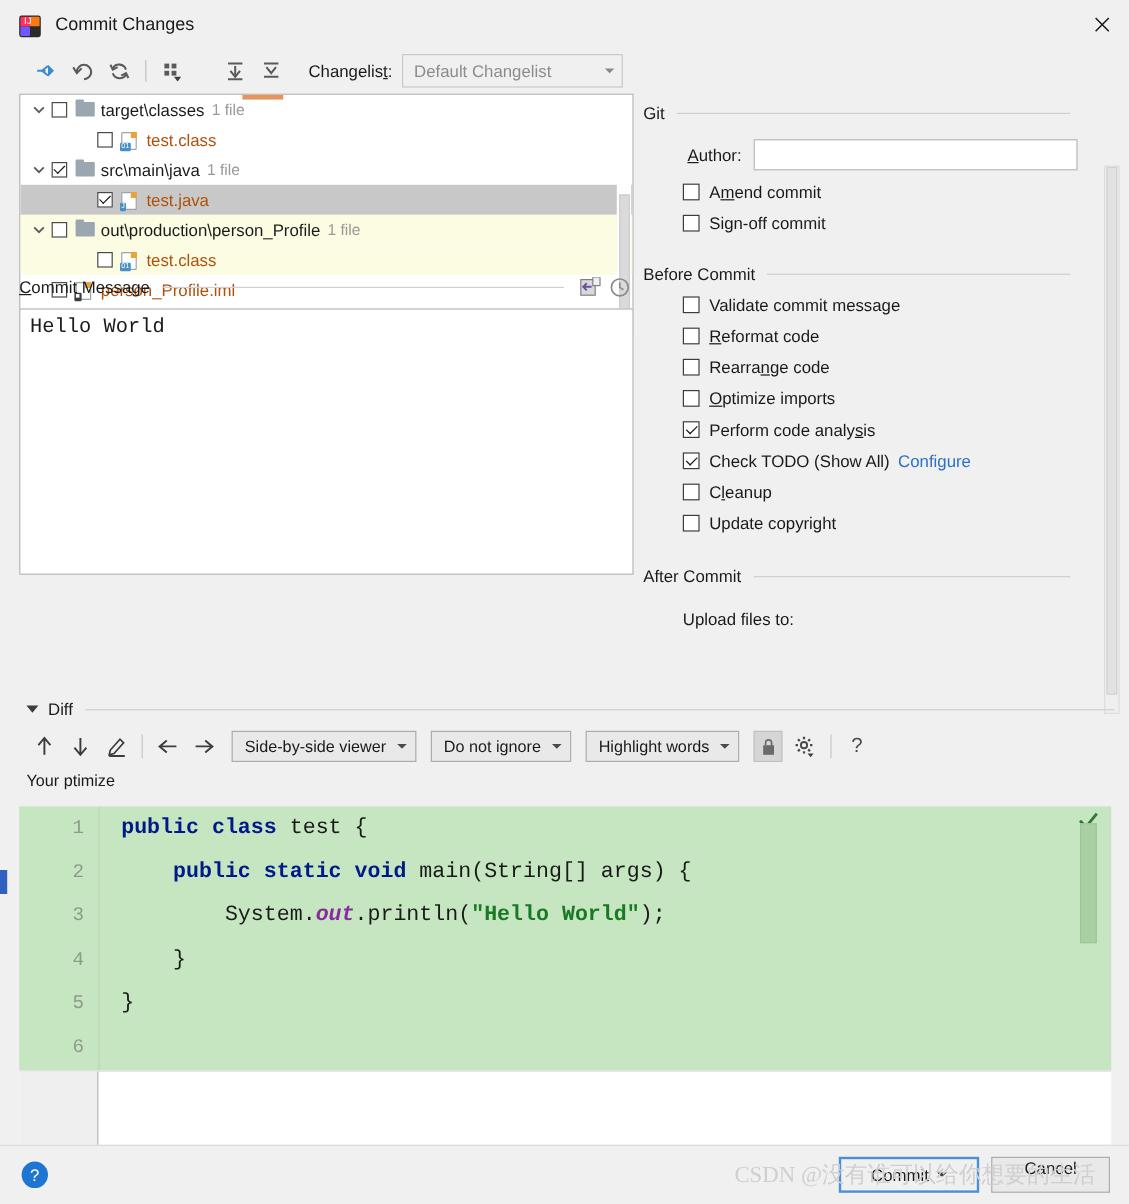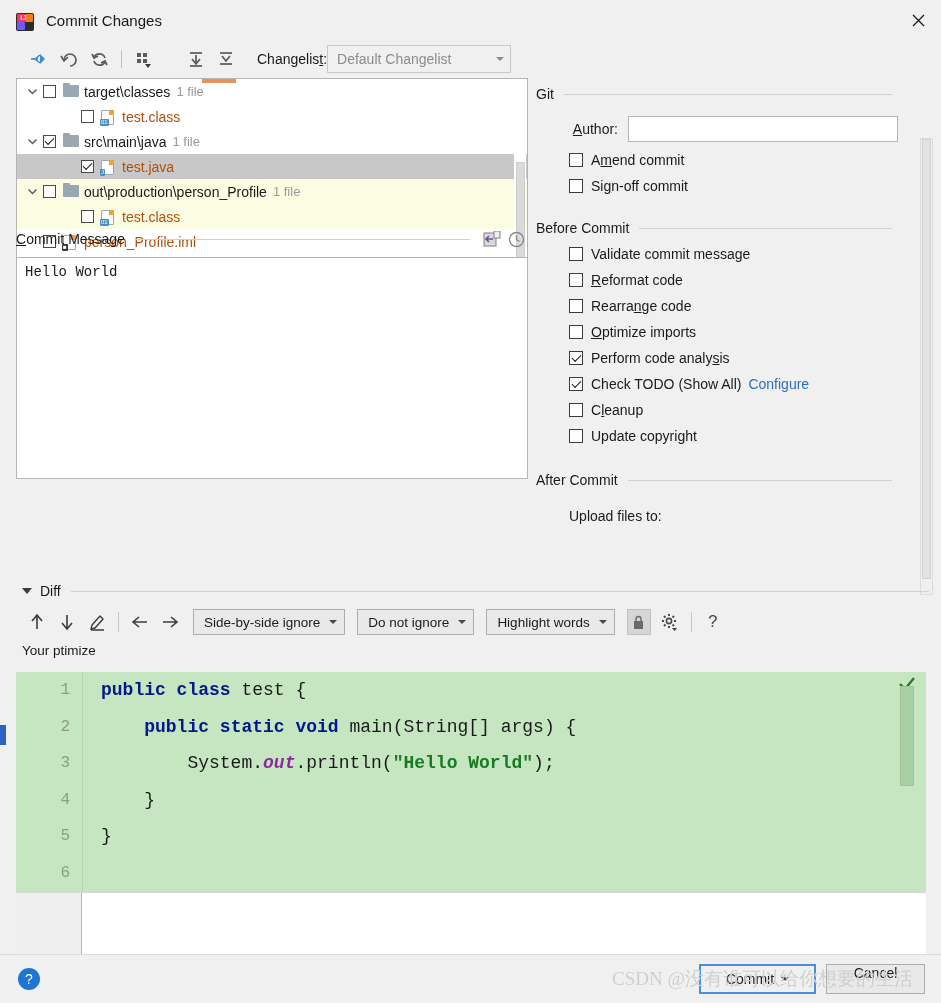--- a/index.html
+++ b/index.html
@@ -38,21 +38,21 @@
   }
   #close-btn svg { display:block; }
 
   
   #toolbar {
     height: 38px; display:flex; align-items:center; padding-left: 24px;
     background:#f0f0f0;
   }
   .tb-icon { width: 30px; height:26px; display:flex; align-items:center; justify-content:center; cursor:pointer; position:relative;}
   .tb-sep { width:1px; height:18px; background:#c0c0c0; margin: 0 7px; }
-  #changelist-label { margin-left: 16px; margin-right: 0; font-size:14px; }
+  #changelist-label { margin-left: 16px; margin-right: 8px; font-size:14px; }
   #changelist-label u { text-decoration: underline; }
   #changelist-select {
     width: 184px; height:28px; background:#f0f0f0; border:1px solid #c9c9c9;
     display:flex; align-items:center; padding: 0 6px 0 9px; color:#8c8c8c; font-size:14px;
     cursor:pointer;
   }
   #changelist-select .cl-text { flex:1; }
   .caret { width:0;height:0;border-left:4px solid transparent;border-right:4px solid transparent;border-top:4px solid #8a8a8a; }
   .caret-dark { border-top-color:#4a4a4a; }
 
@@ -123,21 +123,21 @@
   #right-scroll { position:absolute; right:8px; top:60px; width:13px; height:457px; background:#efefef; border:1px solid #dcdcdc;}
   #right-thumb { position:absolute; left:1px; top:0; width:9px; height:440px; background:#e2e2e2; border:1px solid #d2d2d2;}
 
   
   #cm-sec { position:absolute; left:16px; top:228px; width:512px; }
   #cm-head { display:flex; align-items:center; }
   #cm-head .rule { flex:1; height:1px; background:#d0d0d0; margin:0 10px; }
   #cm-head .ic { width:24px; height:22px; display:flex; align-items:center; justify-content:center; cursor:pointer;}
   #cm-box {
     margin-top:7px; width:512px; height:222px; background:#fff; border:1px solid #b5b5b5;
-    font-family:"Liberation Mono", monospace; font-size:14px; padding:6px 8px; color:#1a1a1a;
+    font-family:"Liberation Mono", monospace; font-size:17px; padding:6px 8px; color:#1a1a1a;
     white-space:pre; overflow:hidden;
   }
 
   
   #diff-sec { position:absolute; left:0; top:583px; width:941px; }
   #diff-head { display:flex; align-items:center; padding-left:22px; }
   #diff-head .tri { width:0;height:0;border-left:5px solid transparent;border-right:5px solid transparent;border-top:6px solid #3c3c3c; margin-right:8px;}
   #diff-head .rule { flex:1; height:1px; background:#d0d0d0; margin:0 12px 0 10px; }
   #diff-toolbar { display:flex; align-items:center; padding-left:22px; margin-top:9px; height:28px;}
   .dt-ic { width:30px; height:26px; display:flex;align-items:center;justify-content:center; cursor:pointer;}
@@ -511,21 +511,21 @@
       <svg width="18" height="14" viewBox="0 0 18 14">
           <path d="M16,7 L3,7 M8,2 L2,7 L8,12" stroke="#3c3c3c" stroke-width="1.6" fill="none"></path>
         </svg>
     </div>
     <div class="dt-ic">
       <svg width="18" height="14" viewBox="0 0 18 14">
           <path d="M2,7 L15,7 M10,2 L16,7 L10,12" stroke="#3c3c3c" stroke-width="1.6" fill="none"></path>
         </svg>
     </div>
     <div class="dt-combo" style="margin-left:8px">
-      <span class="cbx-text">Side-by-side ignore</span>
+      <span class="cbx-text">Side-by-side viewer</span>
       <span class="caret caret-dark"></span>
     </div>
     <div class="dt-combo">
       <span class="cbx-text">Do not ignore</span>
       <span class="caret caret-dark"></span>
     </div>
     <div class="dt-combo">
       <span class="cbx-text">Highlight words</span>
       <span class="caret caret-dark"></span>
     </div>

